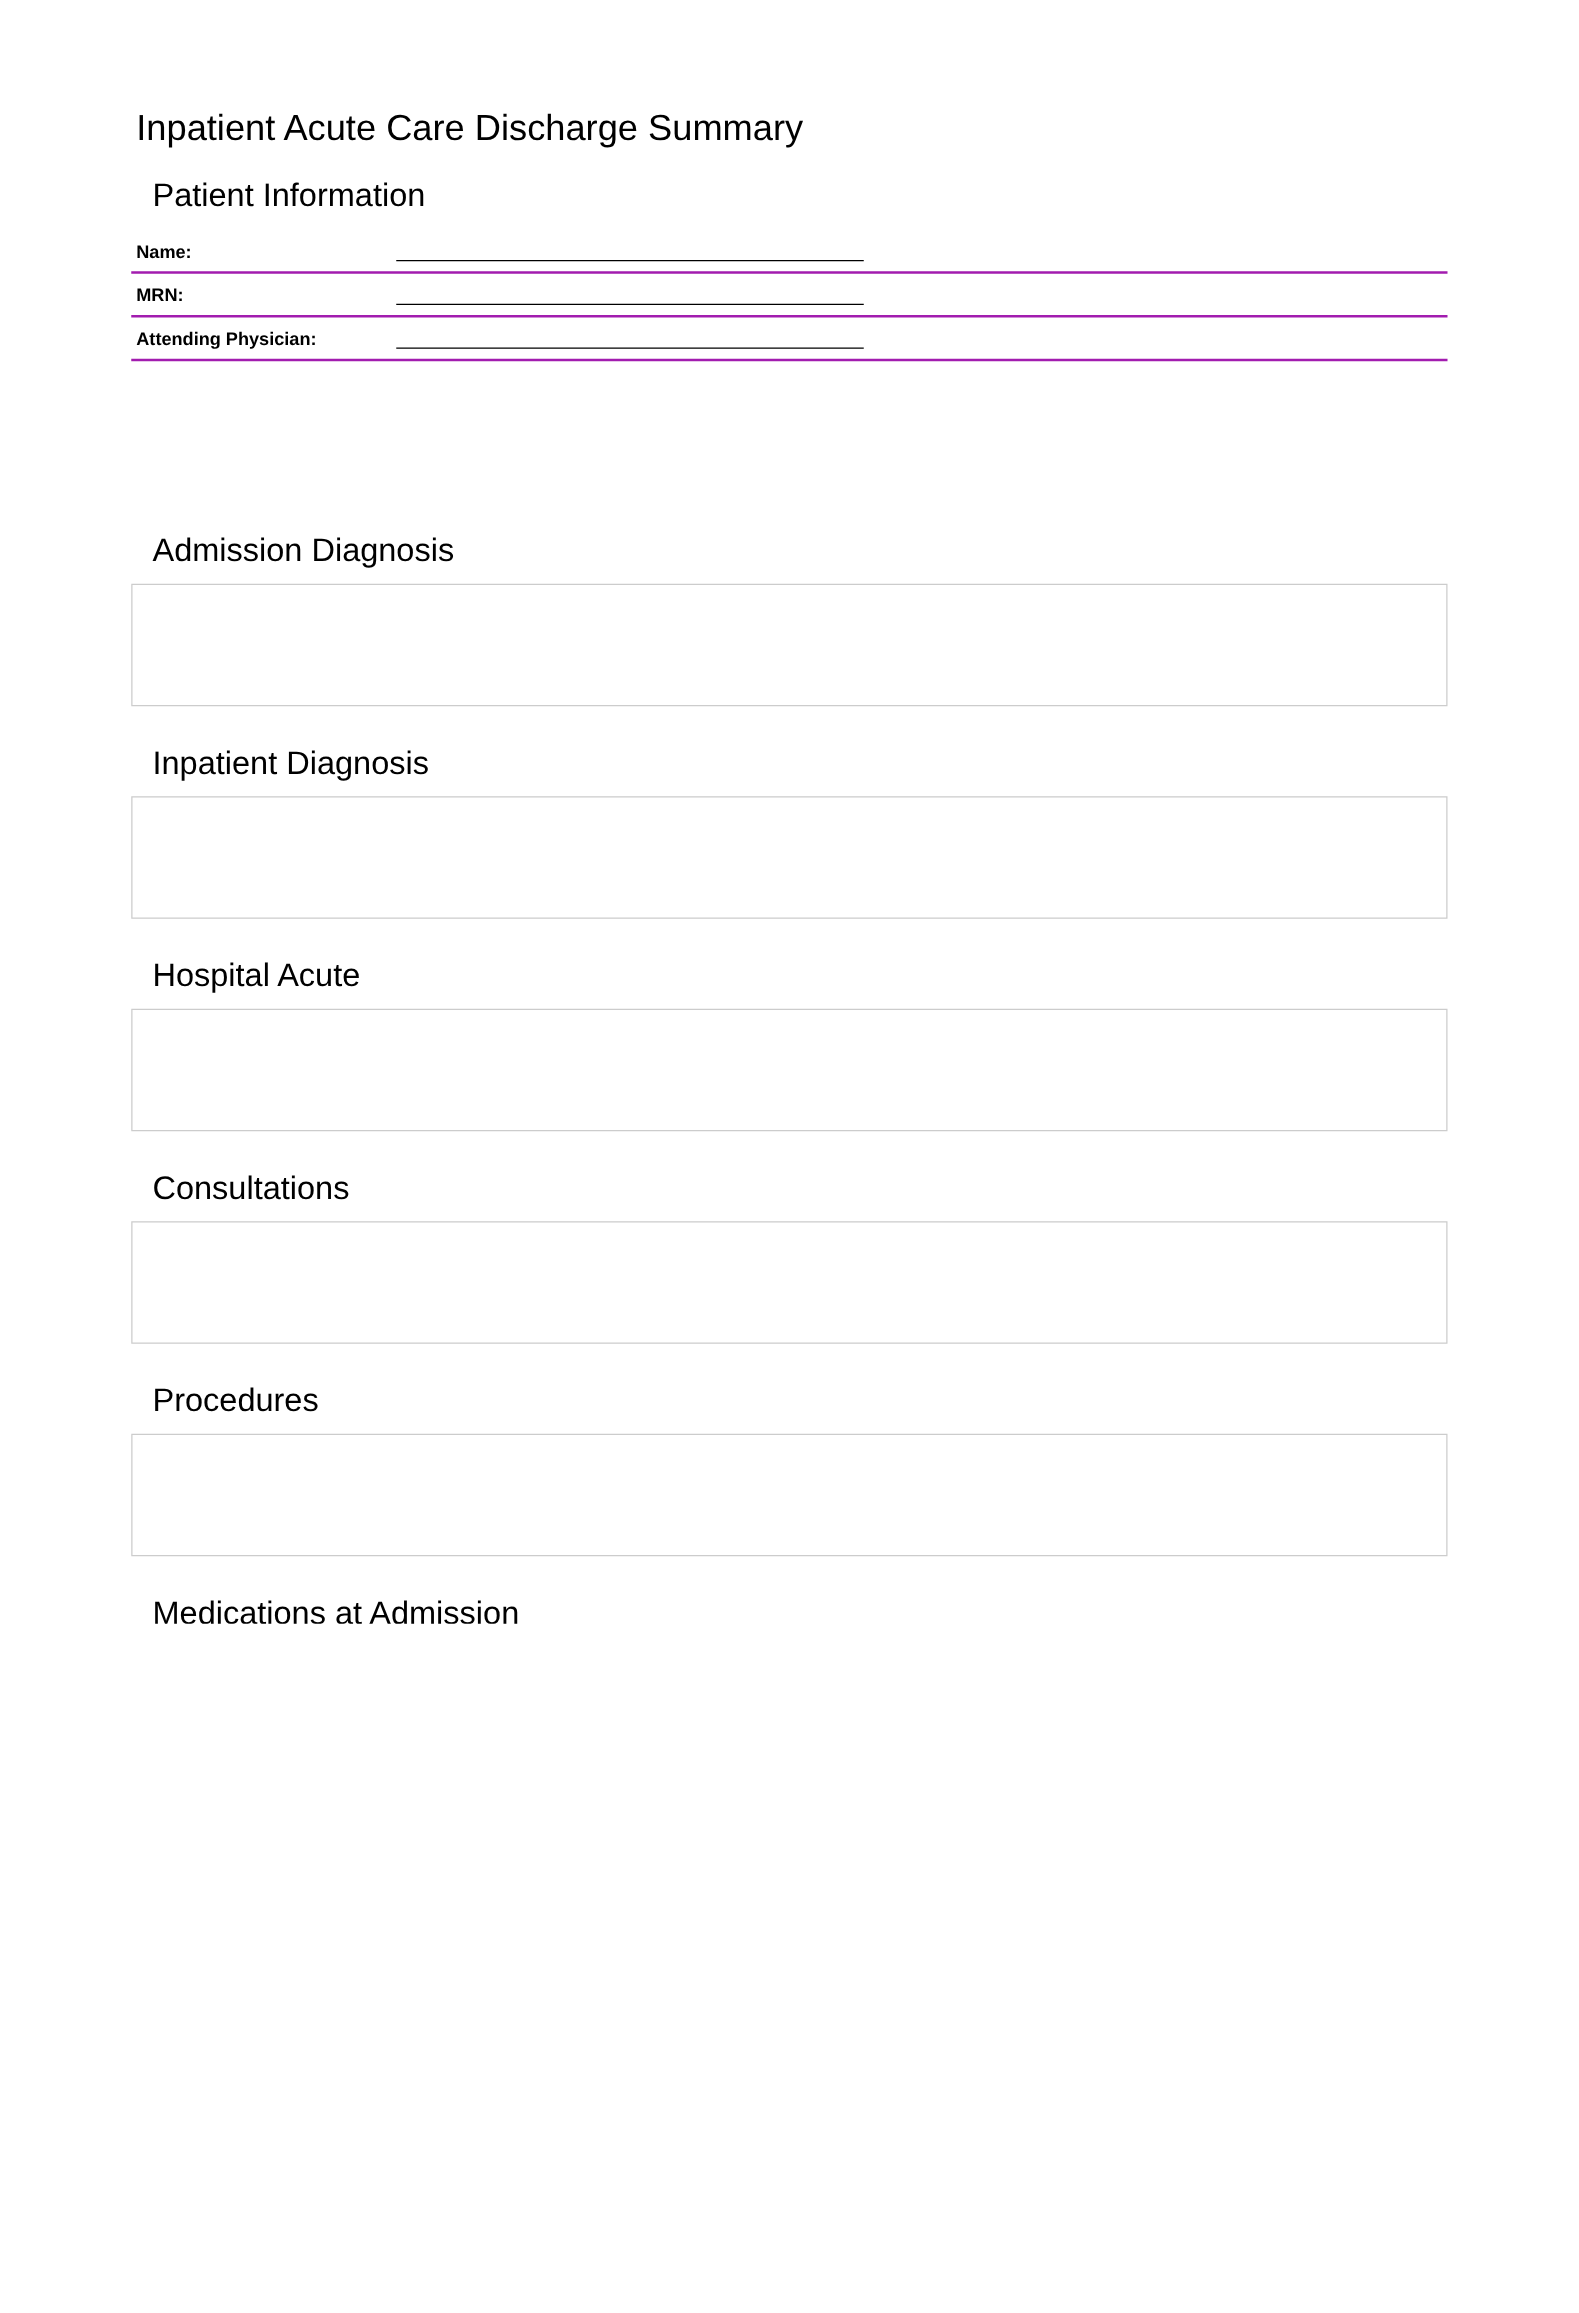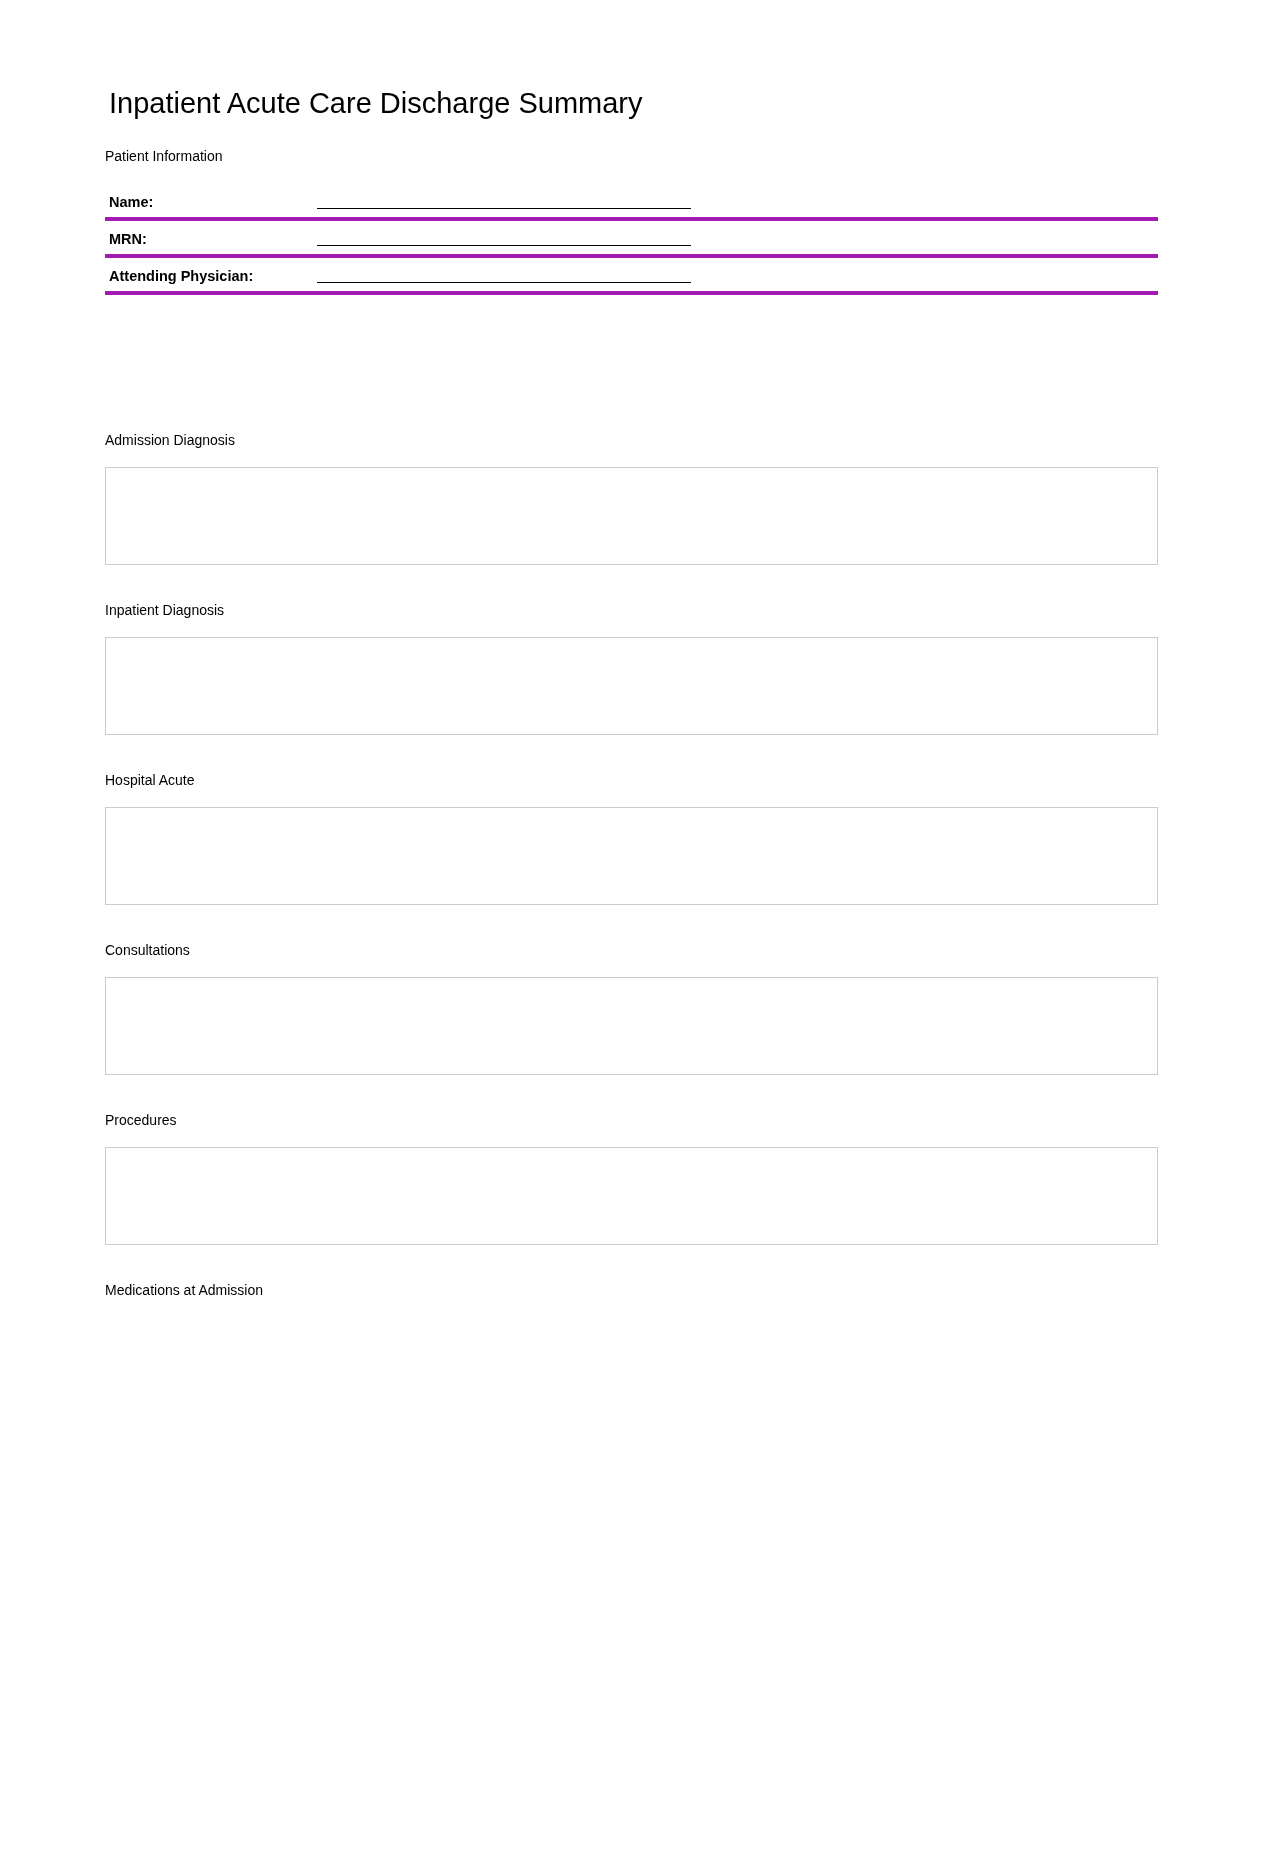--- a/index.html
+++ b/index.html
@@ -1,24 +1,24 @@
 <!DOCTYPE html>
 <html><head>
 <meta charset="utf-8">
 <style>
   html, body { margin: 0; padding: 0; background: #ffffff; }
   body { width: 1263px; height: 1850px; position: relative; overflow: hidden;
          font-family: "Liberation Sans", sans-serif; color: #000; }
   .page { position: absolute; left: 0; top: 0; width: 1263px; height: 1299px; overflow: hidden; }
   .title { position: absolute; left: 105px; top: 82px; font-size: 29px; line-height: 34px;
            font-weight: normal; margin: 4px; white-space: nowrap; }
-  .h2 { position: absolute; left: 105px; font-size: 14px; line-height: 26px;
+  .h2 { position: absolute; left: 122px; font-size: 26px; line-height: 26px;
         font-weight: normal; margin: 0; white-space: nowrap; }
   .info-table { position: absolute; left: 105px; top: 184px; width: 1053px; }
-  .info-row { position: relative; height: 33px; border-bottom: 4px solid #a21caf; }
+  .info-row { position: relative; height: 33px; border-bottom: 2px solid #a21caf; }
   .info-label { position: absolute; left: 4px; top: 10px; font-size: 14.5px; line-height: 16px;
                 font-weight: bold; white-space: nowrap; }
   .info-line { position: absolute; left: 212px; top: 24px; width: 374px; height: 0;
                border-top: 1.5px solid #000; }
   .box { position: absolute; left: 105px; width: 1051px; height: 96px;
          border: 1px solid #cccccc; background: #fff; }
 </style>
 </head>
 <body>
 

